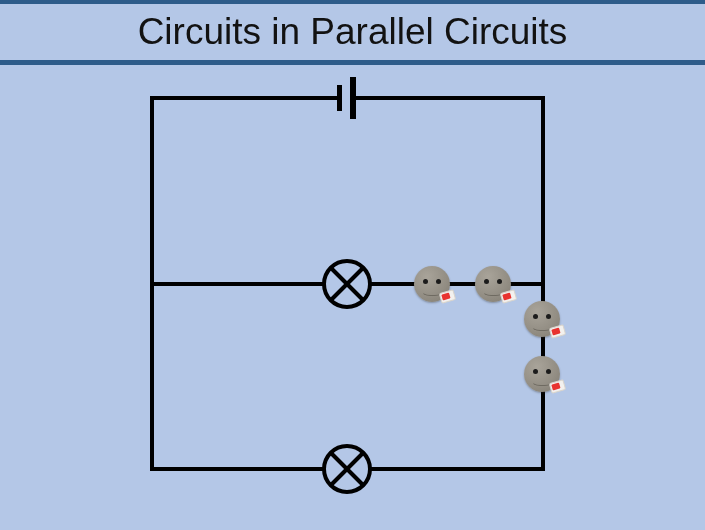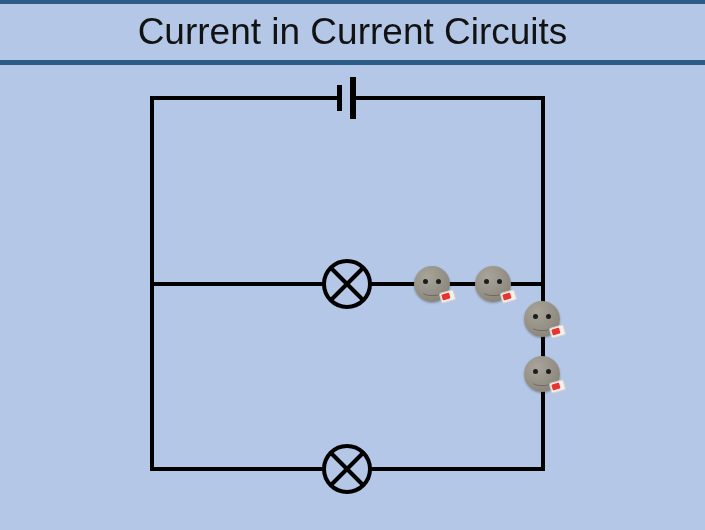--- a/index.html
+++ b/index.html
@@ -110,21 +110,21 @@
     border-radius: 1px;
   }
 </style>
 </head>
 <body>
 
 <div id="slide">
 
   <div class="rule-top"></div>
   <div class="rule-bottom"></div>
-  <div class="title">Current in Current Circuits</div>
+  <div class="title">Circuits in Parallel Circuits</div>
 
   <svg id="circuit" viewBox="0 0 705 465">
 
     <g stroke="#000000" stroke-width="4" fill="none" stroke-linecap="square">
       <line x1="152" y1="33" x2="337" y2="33"></line>
       <line x1="357" y1="33" x2="543" y2="33"></line>
       <line x1="152" y1="33" x2="152" y2="404"></line>
       <line x1="543" y1="33" x2="543" y2="404"></line>
       <line x1="152" y1="404" x2="324" y2="404"></line>
       <line x1="370" y1="404" x2="543" y2="404"></line>

